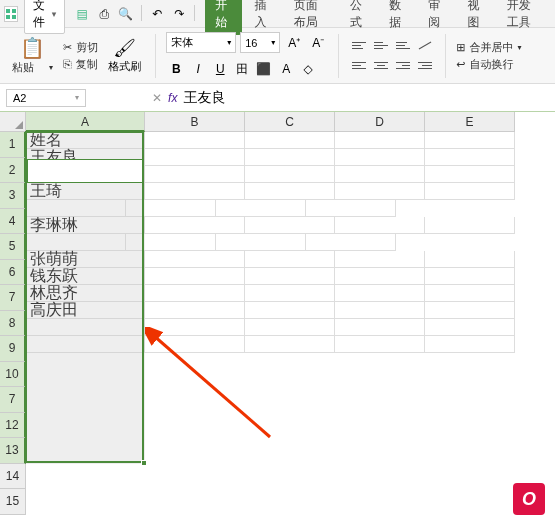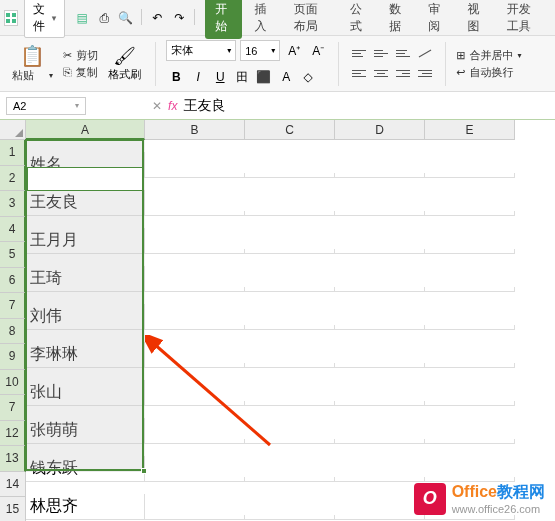--- a/index.html
+++ b/index.html
@@ -1,19 +1,19 @@
 <!DOCTYPE html>
 <html><head>
   <meta charset="utf-8">
   <style>
     * { box-sizing: border-box; margin: 0; padding: 0; }
     body { font-family: "Microsoft YaHei", "SimSun", sans-serif; font-size: 12px; background: #fff; width: 555px; height: 521px; overflow: hidden; position: relative; }
     
     
-    .menubar { display: flex; align-items: center; background: #f3f3f3; height: 36px; border-bottom: 1px solid #dcdcdc; padding: 0 4px; gap: 2px; }
+    .menubar { display: flex; align-items: center; background: #f3f3f3; height: 28px; border-bottom: 1px solid #dcdcdc; padding: 0 4px; gap: 2px; }
     .menubar .logo { width: 16px; height: 16px; background: #fff; border: 1px solid #ccc; display: flex; align-items: center; justify-content: center; margin-right: 4px; }
     .menubar .logo svg { width: 12px; height: 12px; }
     .file-tab { display: flex; align-items: center; gap: 4px; background: #fff; border: 1px solid #ccc; padding: 2px 8px; border-radius: 2px; }
     .file-tab .chev { font-size: 9px; color: #666; }
     .mini-icons { display: flex; gap: 4px; margin: 0 6px; }
     .mini-icon { width: 18px; height: 18px; display: flex; align-items: center; justify-content: center; border-radius: 2px; }
     .mini-icon.save { color: #4b8; }
     .mini-sep { width: 1px; height: 16px; background: #ccc; margin: 0 2px; }
     .tab { padding: 6px 10px; color: #444; cursor: pointer; font-size: 12px; }
     .tab.active { background: #4b8b3b; color: #fff; border-radius: 3px; padding: 4px 10px; }
@@ -38,40 +38,40 @@
     .fbtn.underline { text-decoration: underline; }
     .align-group { display: flex; flex-direction: column; gap: 4px; }
     .align-row { display: flex; gap: 2px; }
     .abtn { width: 20px; height: 16px; display: flex; flex-direction: column; justify-content: center; gap: 2px; padding: 0 3px; }
     .abtn .ln { height: 1px; background: #555; }
     
     
     .formula-bar { display: flex; align-items: center; background: #fff; height: 28px; border-bottom: 1px solid #b8d4a8; }
     .name-box { width: 80px; border: 1px solid #ccc; margin: 2px 6px; padding: 2px 6px; font-size: 11px; background: #fff; display: flex; justify-content: space-between; align-items: center; }
     .fx-area { display: flex; align-items: center; gap: 6px; margin-left: 60px; }
-    .fx-icon { font-style: italic; font-size: 12px; color: #ec4899; }
+    .fx-icon { font-style: italic; font-size: 12px; color: #4c1d95; }
     .formula-content { font-size: 14px; font-family: "SimSun"; }
     
     
     .sheet { position: relative; }
     .corner { position: absolute; left: 0; top: 0; width: 26px; height: 20px; background: #eee; border-right: 1px solid #ccc; border-bottom: 1px solid #ccc; }
     .corner::after { content: ''; position: absolute; right: 2px; bottom: 2px; width: 0; height: 0; border-left: 8px solid transparent; border-bottom: 8px solid #999; }
     .col-headers { display: flex; position: absolute; left: 26px; top: 0; height: 20px; }
     .col-h { background: #eee; border-right: 1px solid #ccc; border-bottom: 1px solid #ccc; text-align: center; line-height: 20px; font-size: 12px; color: #333; }
     .col-h.sel { background: #d8e8d0; border-bottom: 2px solid #4b8b3b; }
     .col-h.a { width: 119px; }
     .col-h.b { width: 100px; }
     .col-h.c { width: 90px; }
     .col-h.d { width: 90px; }
     .col-h.e { width: 90px; }
     .row-headers { position: absolute; left: 0; top: 20px; width: 26px; }
     .row-h { background: #eee; border-right: 1px solid #ccc; border-bottom: 1px solid #ccc; text-align: center; font-size: 12px; color: #333; height: 25.5px; line-height: 25.5px; }
     .row-h.sel { background: #d8e8d0; border-right: 2px solid #4b8b3b; }
     .grid { position: absolute; left: 26px; top: 20px; }
-    .grid-row { display: flex; height: 38px; align-items: flex-end; }
+    .grid-row { display: flex; height: 17px; }
     .cell { border-right: 1px solid #ddd; border-bottom: 1px solid #ddd; font-size: 16px; font-family: "SimSun"; padding: 2px 4px; display: flex; align-items: center; }
     .cell.a { width: 119px; }
     .cell.b { width: 100px; }
     .cell.c { width: 90px; }
     .cell.d { width: 90px; }
     .cell.e { width: 90px; }
     
     
     .selection-border { position: absolute; border: 2px solid #4b8b3b; pointer-events: none; }
     .selection-fill { position: absolute; background: rgba(200,200,200,0.3); pointer-events: none; }
@@ -293,35 +293,33 @@
         <div class="cell e"></div>
       </div>
       <div class="grid-row">
         <div class="cell a">王琦</div>
         <div class="cell b"></div>
         <div class="cell c"></div>
         <div class="cell d"></div>
         <div class="cell e"></div>
       </div>
       <div class="grid-row">
-        <div class="cell a">刘伟</div>
         <div class="cell b"></div>
         <div class="cell c"></div>
         <div class="cell d"></div>
         <div class="cell e"></div>
       </div>
       <div class="grid-row">
         <div class="cell a">李琳琳</div>
         <div class="cell b"></div>
         <div class="cell c"></div>
         <div class="cell d"></div>
         <div class="cell e"></div>
       </div>
       <div class="grid-row">
-        <div class="cell a">张山</div>
         <div class="cell b"></div>
         <div class="cell c"></div>
         <div class="cell d"></div>
         <div class="cell e"></div>
       </div>
       <div class="grid-row">
         <div class="cell a">张萌萌</div>
         <div class="cell b"></div>
         <div class="cell c"></div>
         <div class="cell d"></div>
@@ -374,19 +372,13 @@
         <marker id="ah" markerWidth="10" markerHeight="10" refX="2" refY="3" orient="auto">
           <path d="M0,0 L0,6 L8,3 z" fill="#e30"></path>
         </marker>
       </defs>
     <line x1="125" y1="110" x2="8" y2="8" stroke="#e30" stroke-width="3" marker-end="url(#ah)"></line>
   </svg>
 </div>
 
 <div class="watermark">
   <div class="wm-logo">O</div>
-  <div class="wm-text">
-    <div class="wm-title">
-      <span class="orange">Office</span><span class="blue">教程网</span>
-    </div>
-    <div class="wm-url">www.office26.com</div>
-  </div>
 </div>
 
 </body></html>

